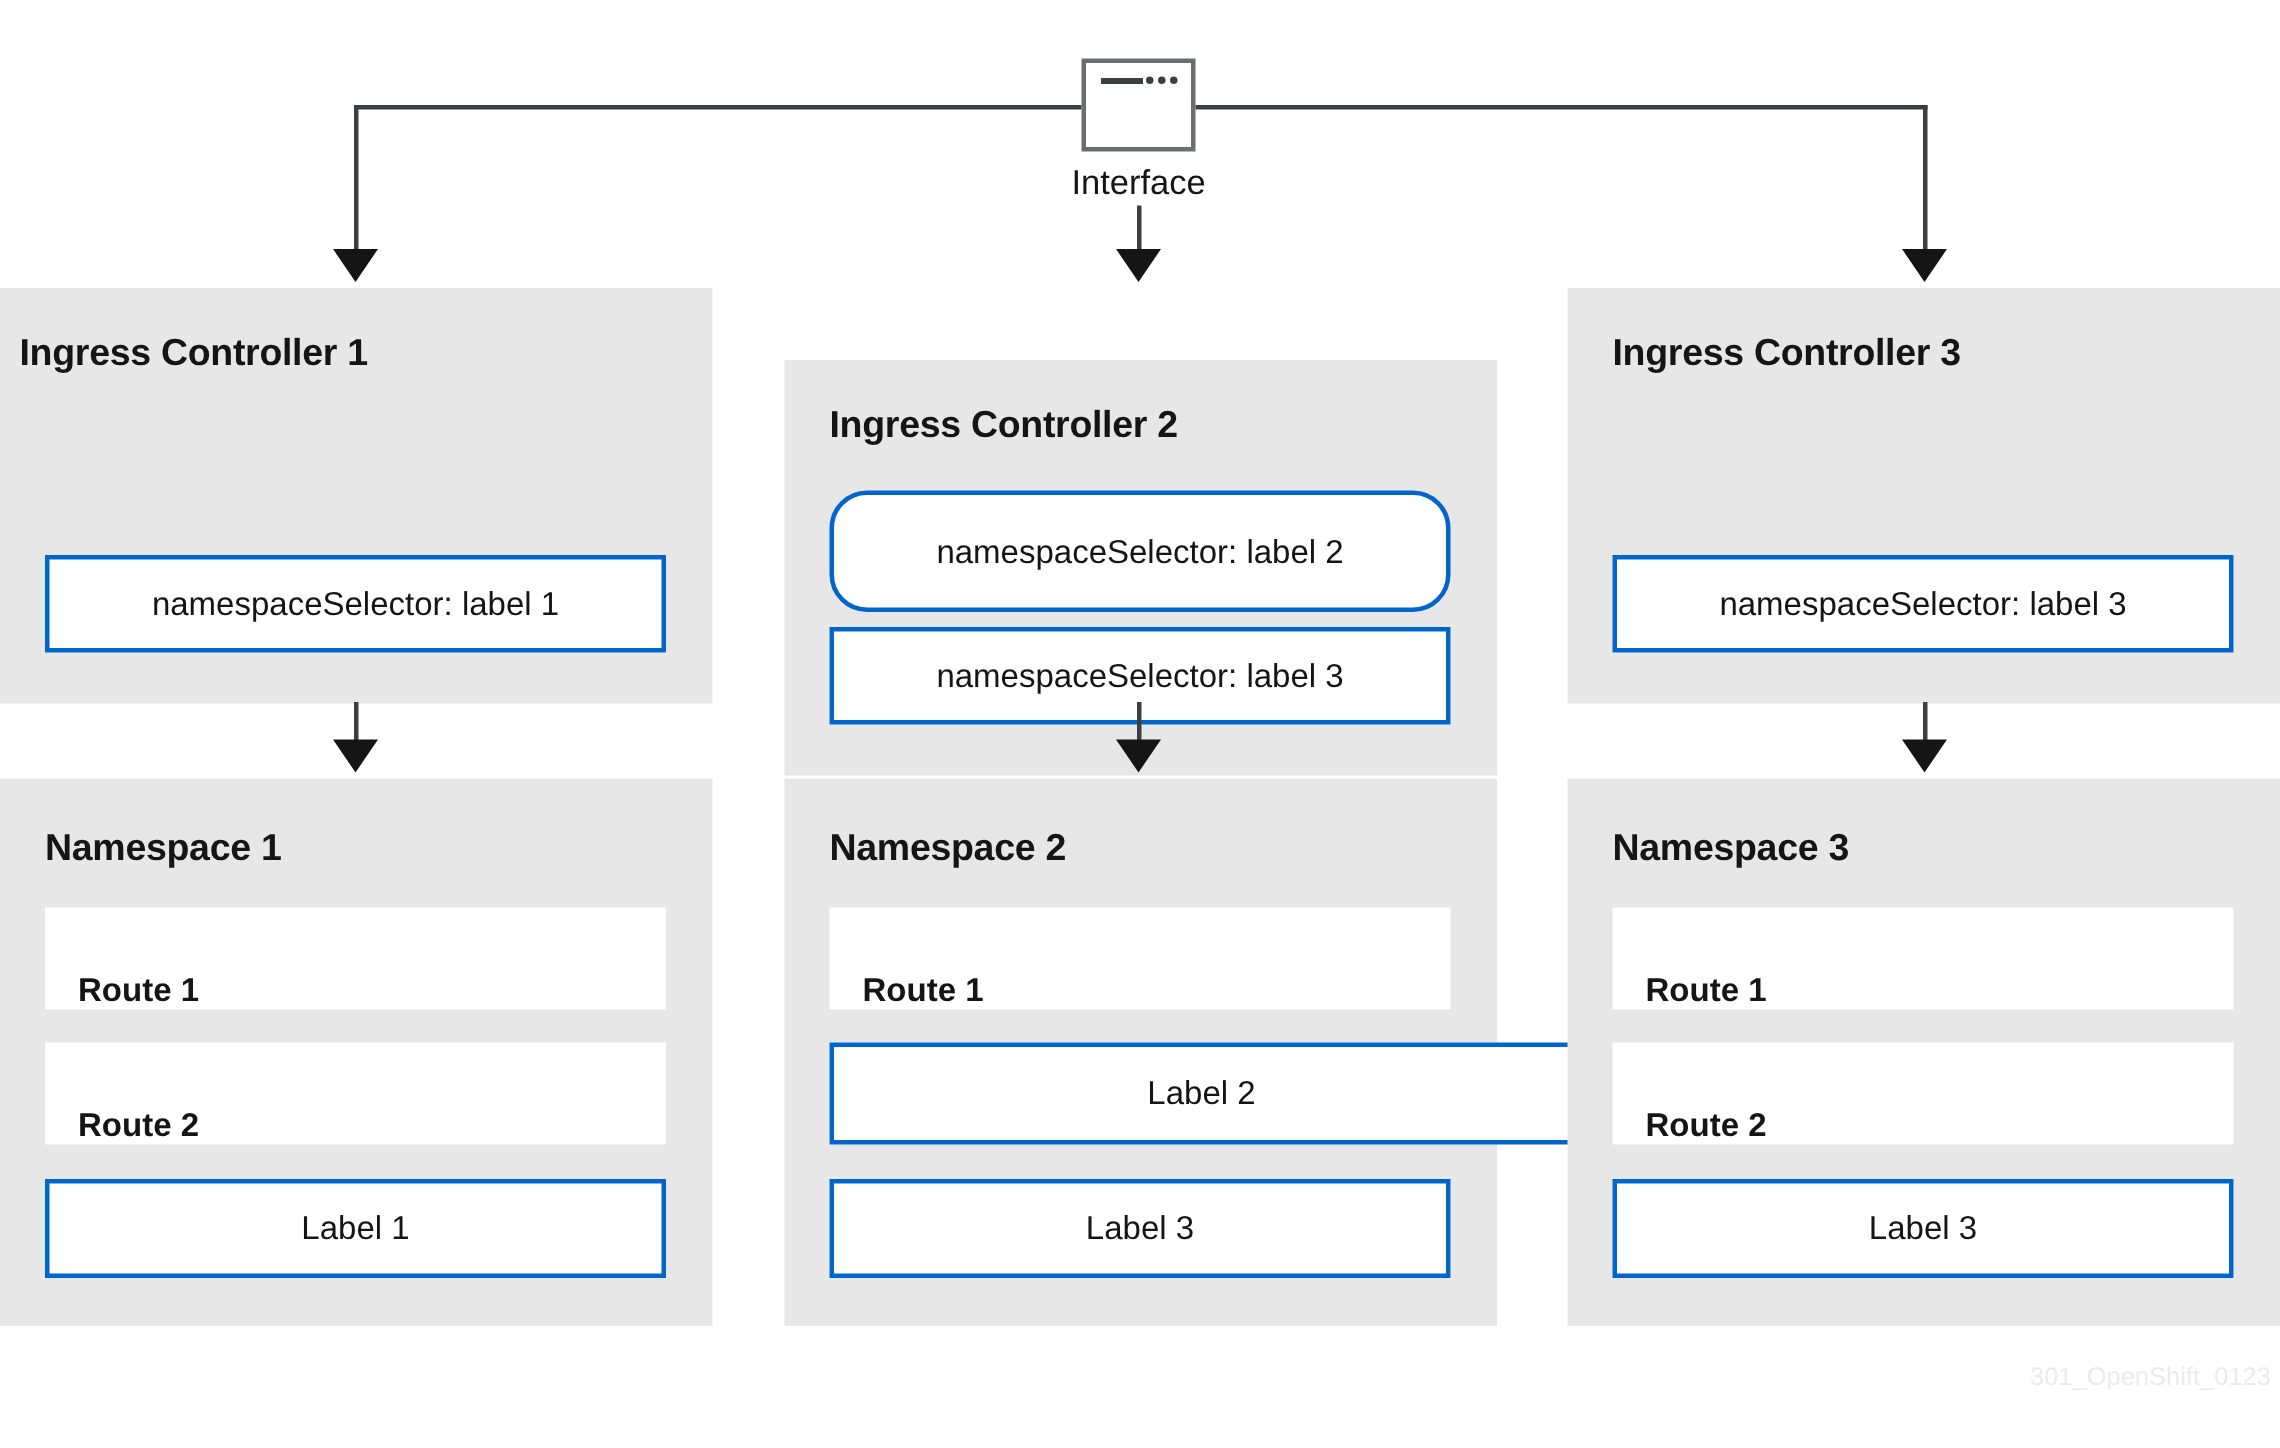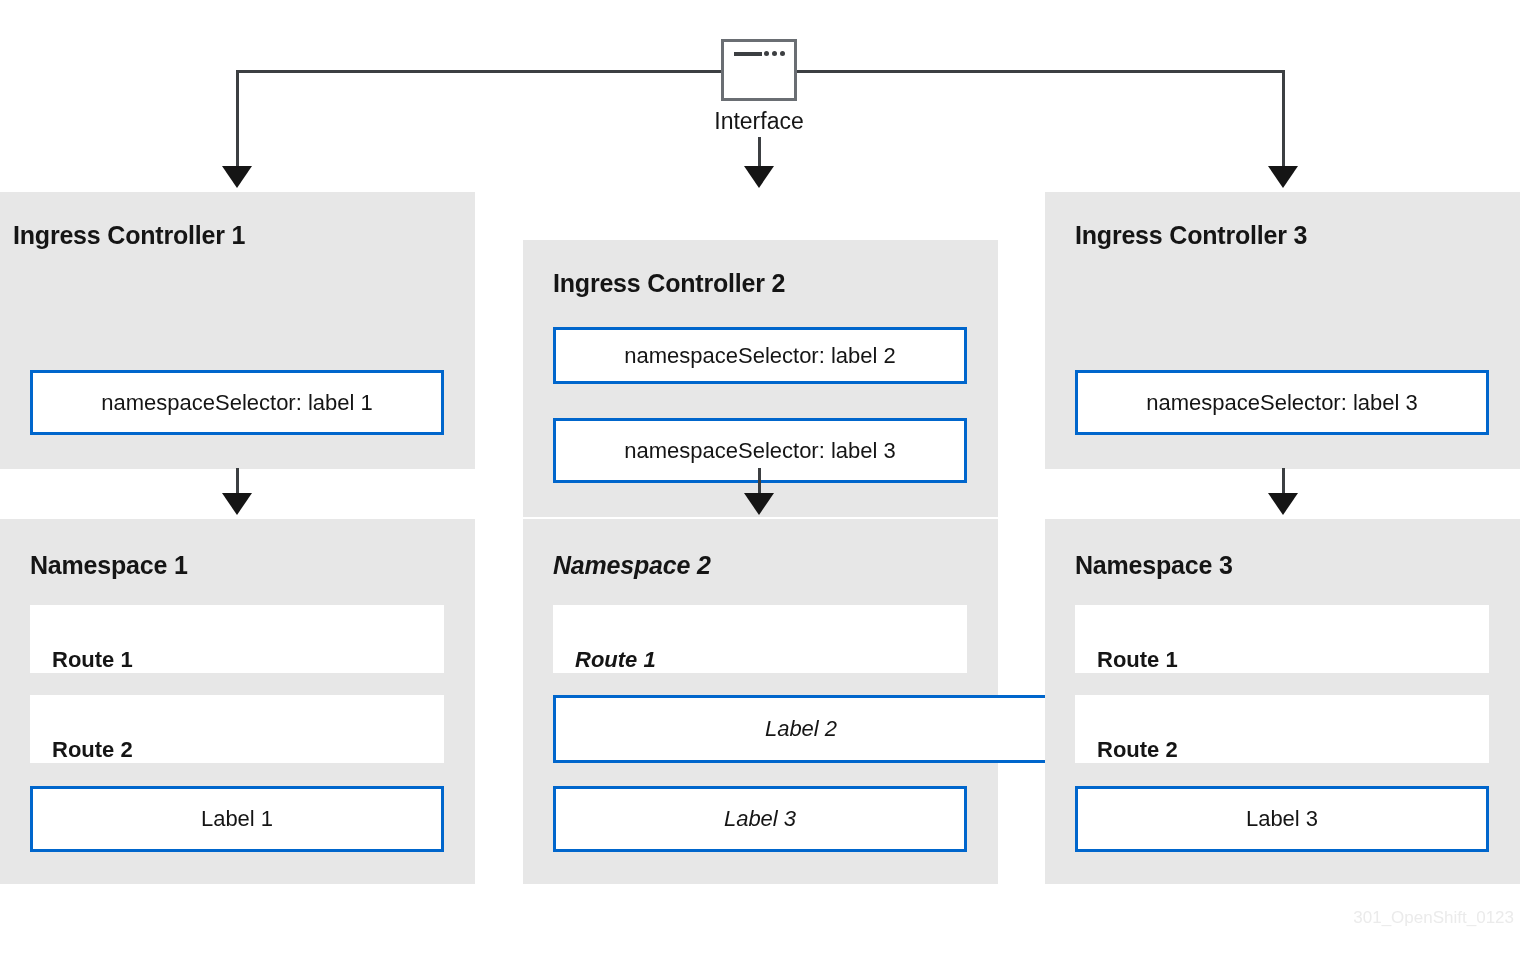--- a/index.html
+++ b/index.html
@@ -194,29 +194,29 @@
     <div class="box plain left" style="left:30px; top:176px; width:414px; height:68px;">
       <span class="box-text">Route 2</span>
     </div>
     <div class="box bordered center" style="left:30px; top:267px; width:414px; height:66px;">
       <span class="box-text">Label 1</span>
     </div>
   </div>
 
   <div class="panel" style="left:523px; top:192px; width:475px; height:277px;margin-top:48px;">
     <div class="panel-title" style="left:30px; top:29px;">Ingress Controller 2</div>
-    <div class="box bordered center" style="left:30px; top:87px; width:414px; height:57px;">
+    <div class="box bordered center" style="left:30px; top:87px; width:414px; height:81px;border-radius:25px;">
       <span class="box-text">namespaceSelector: label 2</span>
     </div>
     <div class="box bordered center" style="left:30px; top:178px; width:414px; height:65px;">
       <span class="box-text">namespaceSelector: label 3</span>
     </div>
   </div>
 
-  <div class="panel" style="left:523px; top:519px; width:475px; height:365px;font-style:italic;">
+  <div class="panel" style="left:523px; top:519px; width:475px; height:365px;">
     <div class="panel-title" style="left:30px; top:32px;">Namespace 2</div>
     <div class="box plain left" style="left:30px; top:86px; width:414px; height:68px;">
       <span class="box-text">Route 1</span>
     </div>
     <div class="box bordered center" style="left:30px; top:176px; width:496px; height:68px;">
       <span class="box-text">Label 2</span>
     </div>
     <div class="box bordered center" style="left:30px; top:267px; width:414px; height:66px;">
       <span class="box-text">Label 3</span>
     </div>

